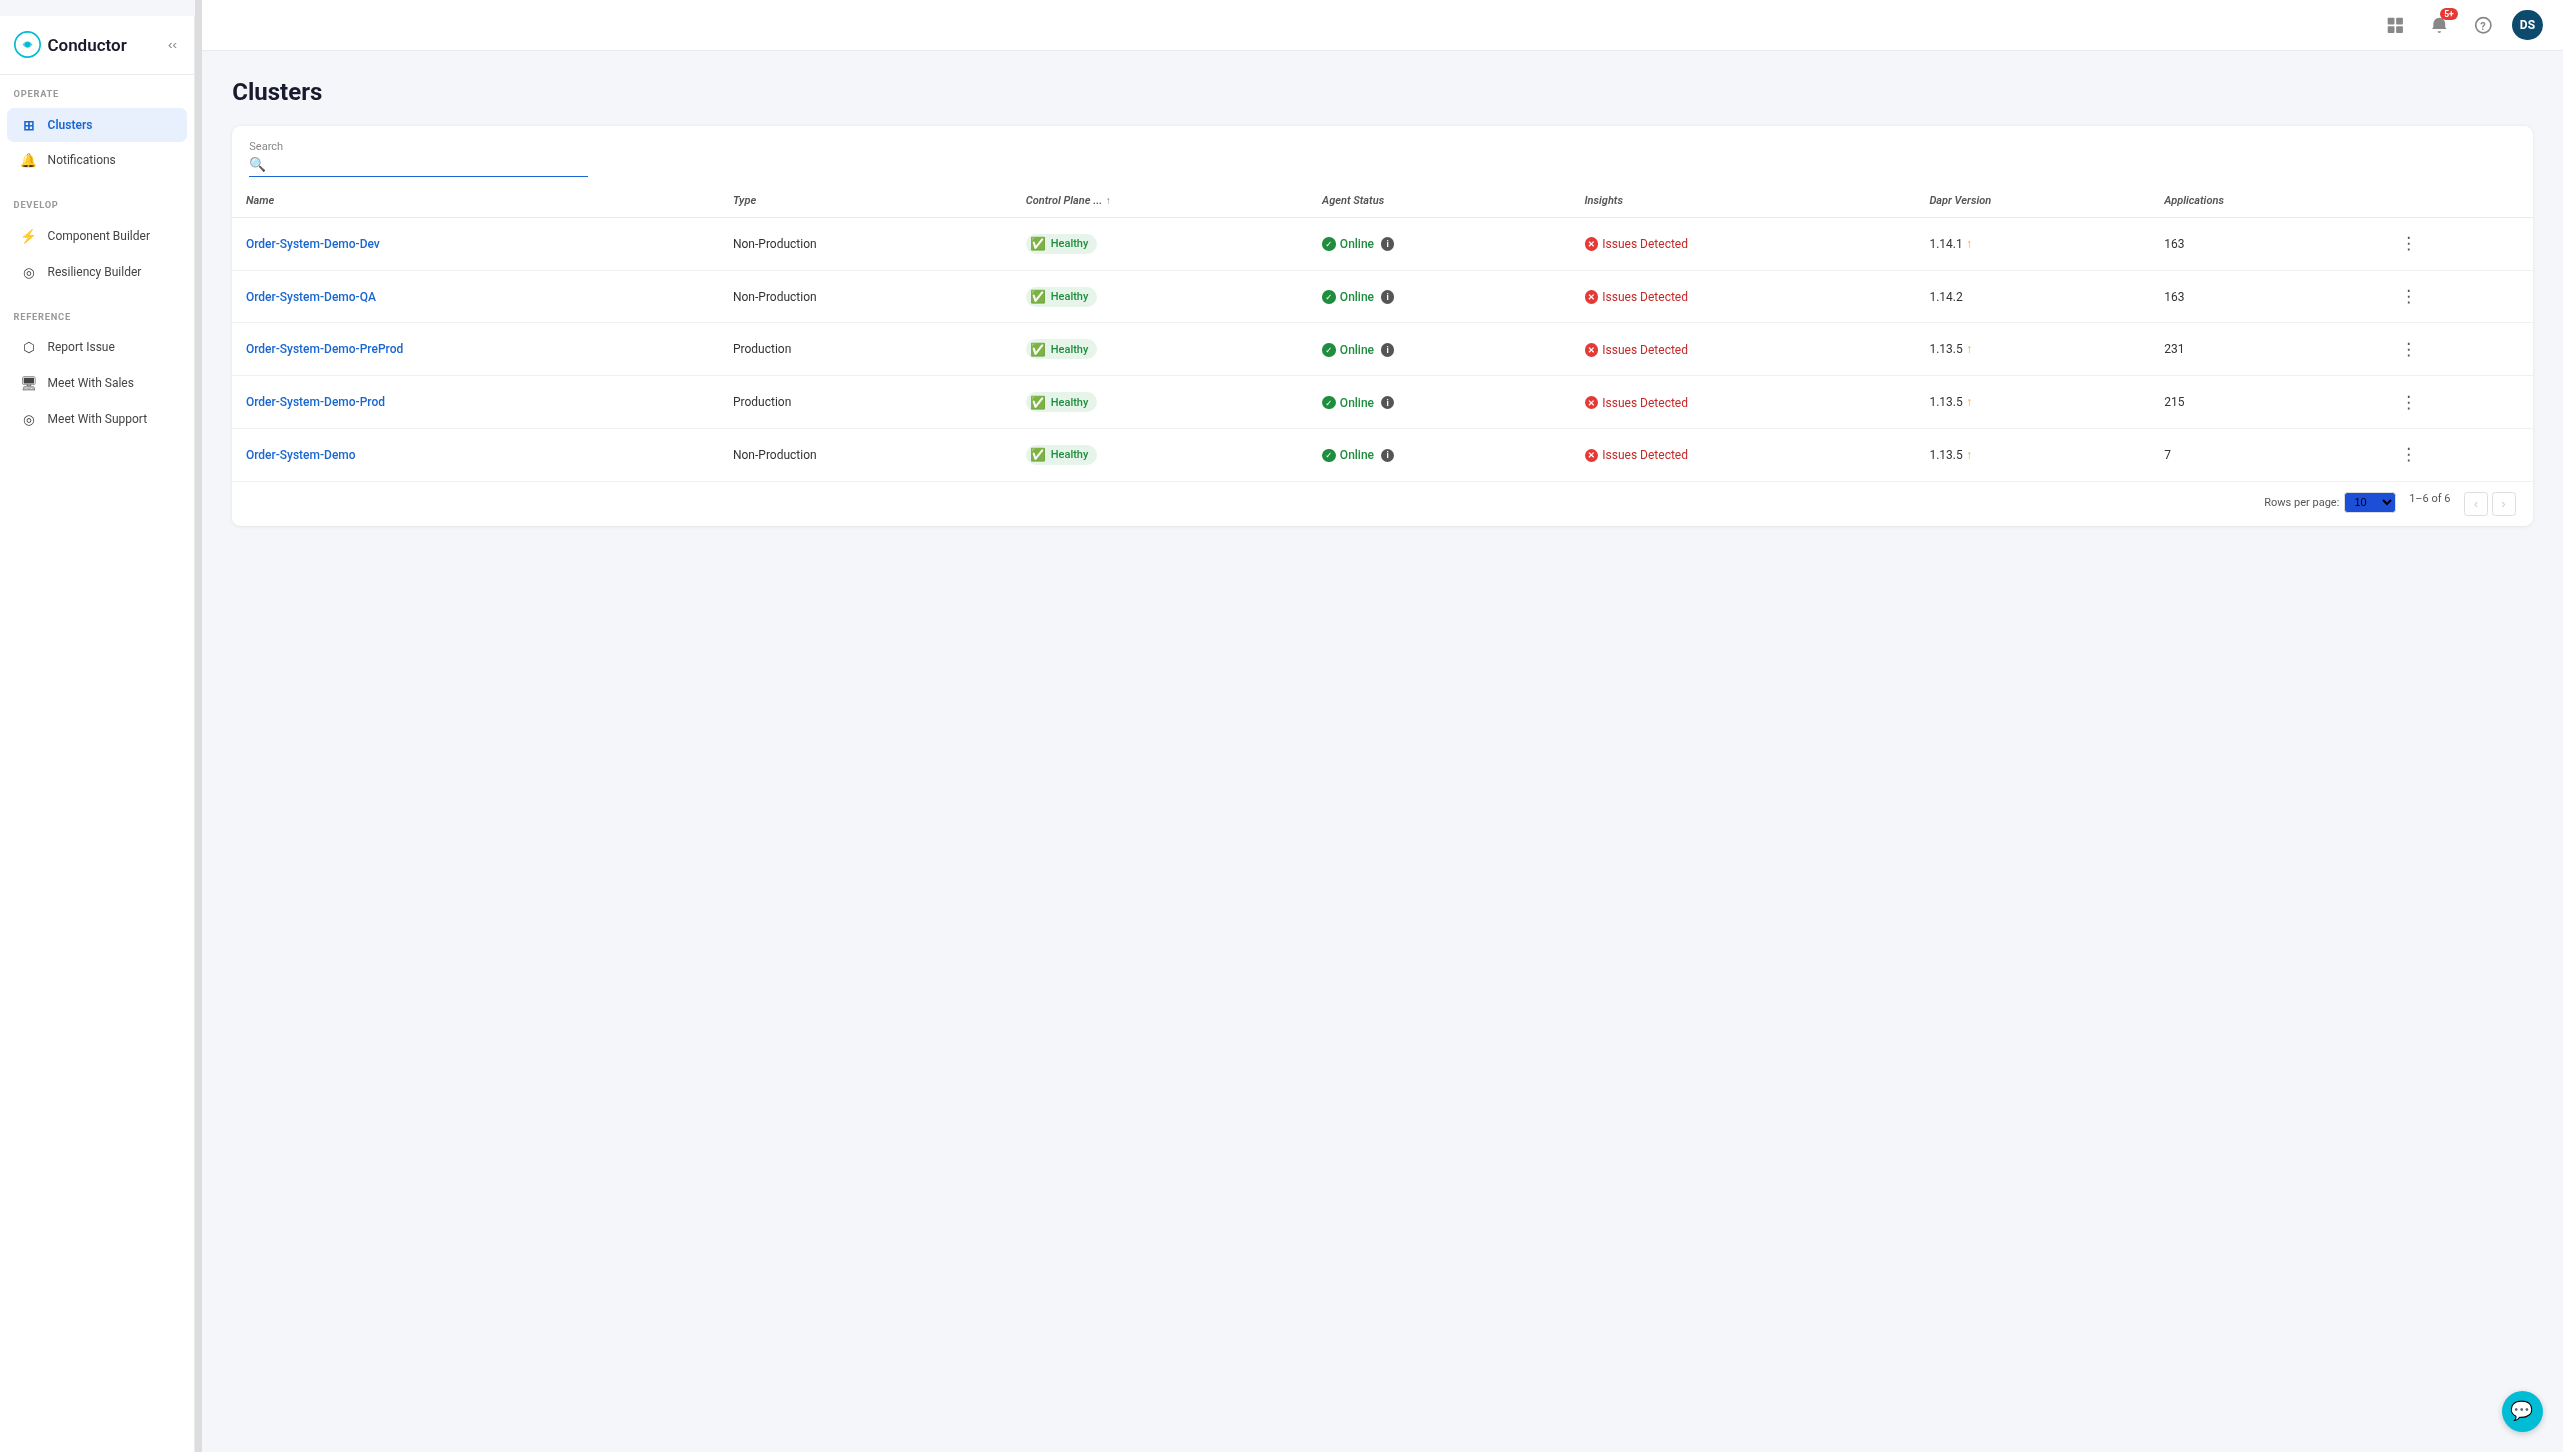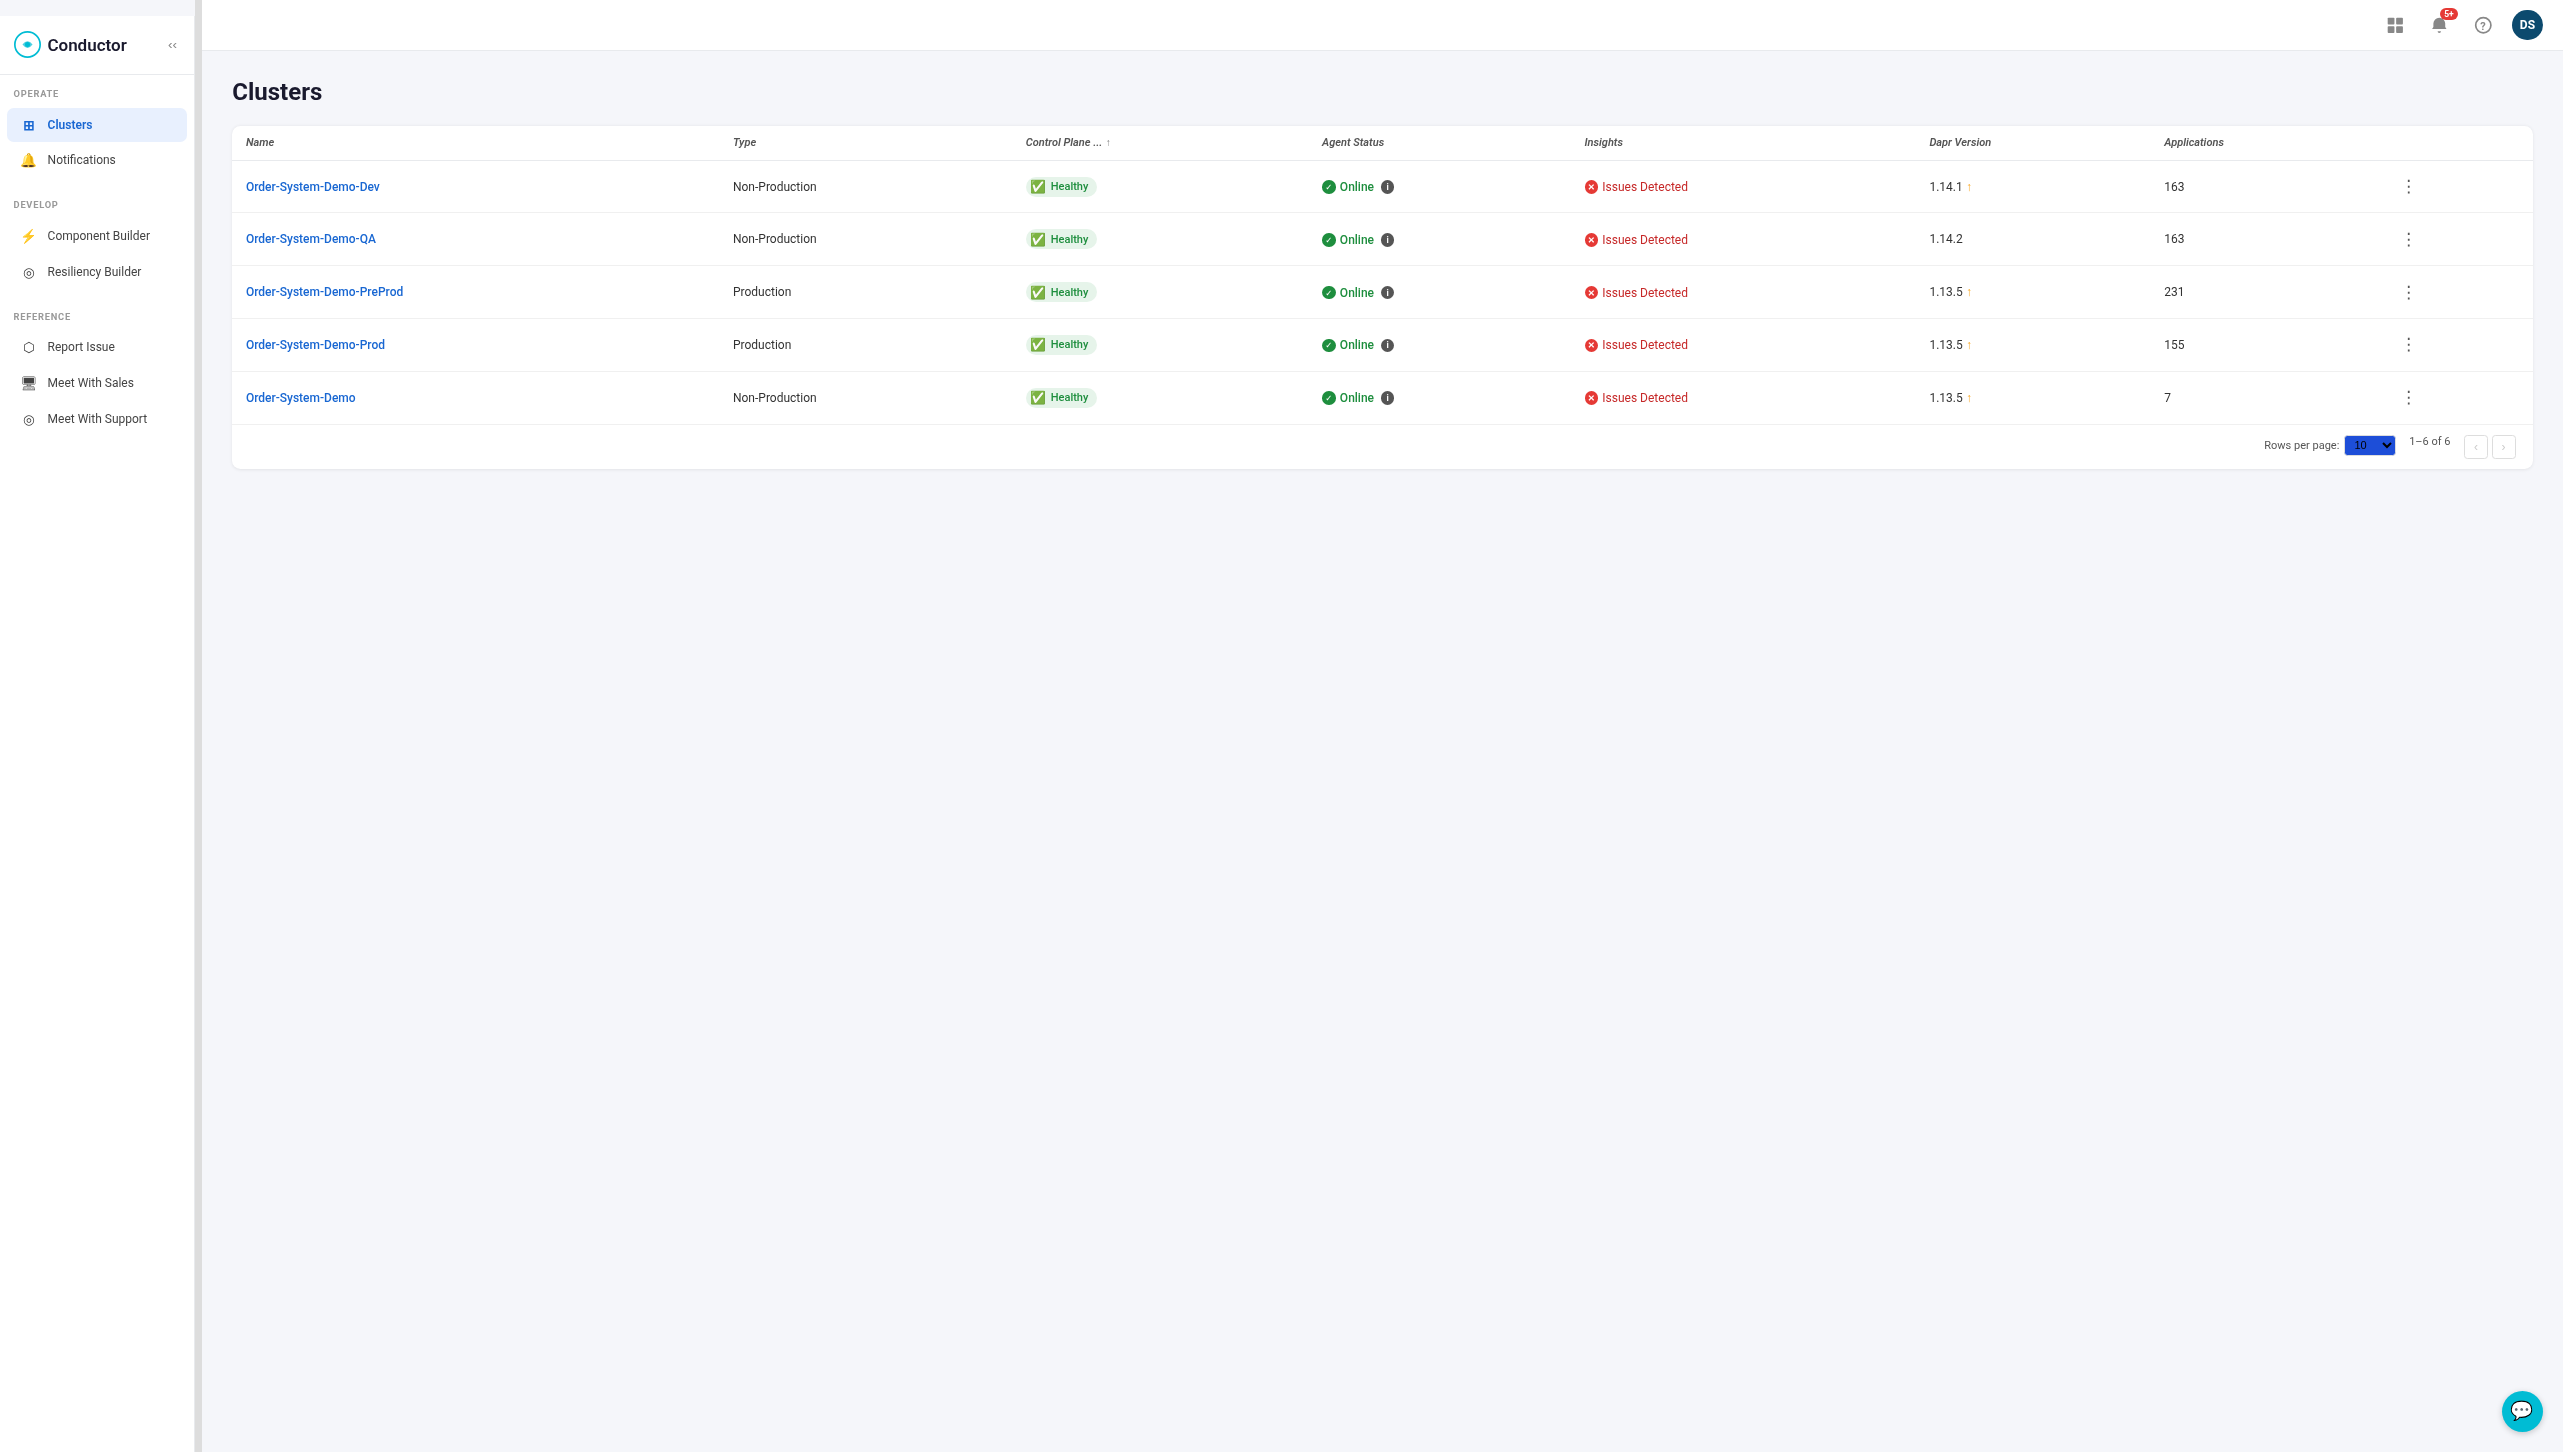--- a/index.html
+++ b/index.html
@@ -469,20 +469,27 @@
         </svg>
     </div>
     <div class="avatar">DS</div>
   </div>
 
   <div class="content-area">
     <h1 class="page-title">Clusters</h1>
 
     <div class="table-card">
 
+      <div class="search-area">
+        <div class="search-label">Search</div>
+        <div class="search-input-wrap">
+          <span class="search-icon-char">🔍</span>
+          <input type="text" style="">
+        </div>
+      </div>
 
       <table>
         <thead>
           <tr id="table-header-row">
               <th>Name</th>
               <th>Type</th>
               <th>Control Plane ...<span class="sort-icon">↑</span></th>
               <th>Agent Status</th>
               <th>Insights</th>
               <th>Dapr Version</th>
@@ -521,21 +528,21 @@
               <td>231</td>
               <td><button class="more-btn">⋮</button></td>
             </tr>
             <tr>
               <td><a class="cluster-link" href="#">Order-System-Demo-Prod</a></td>
               <td>Production</td>
               <td><span class="badge-green"><span class="check">✅</span>Healthy</span></td>
               <td><span class="agent-online"><span class="dot-green">✓</span>Online<span class="info-circle">i</span></span></td>
               <td><span class="issues-detected"><span class="x-circle">✕</span>Issues Detected</span></td>
               <td>1.13.5<span class="upload-icon">↑</span></td>
-              <td>155</td>
+              <td>215</td>
               <td><button class="more-btn">⋮</button></td>
             </tr>
             <tr>
               <td><a class="cluster-link" href="#">Order-System-Demo</a></td>
               <td>Non-Production</td>
               <td><span class="badge-green"><span class="check">✅</span>Healthy</span></td>
               <td><span class="agent-online"><span class="dot-green">✓</span>Online<span class="info-circle">i</span></span></td>
               <td><span class="issues-detected"><span class="x-circle">✕</span>Issues Detected</span></td>
               <td>1.13.5<span class="upload-icon">↑</span></td>
               <td>7</td>

